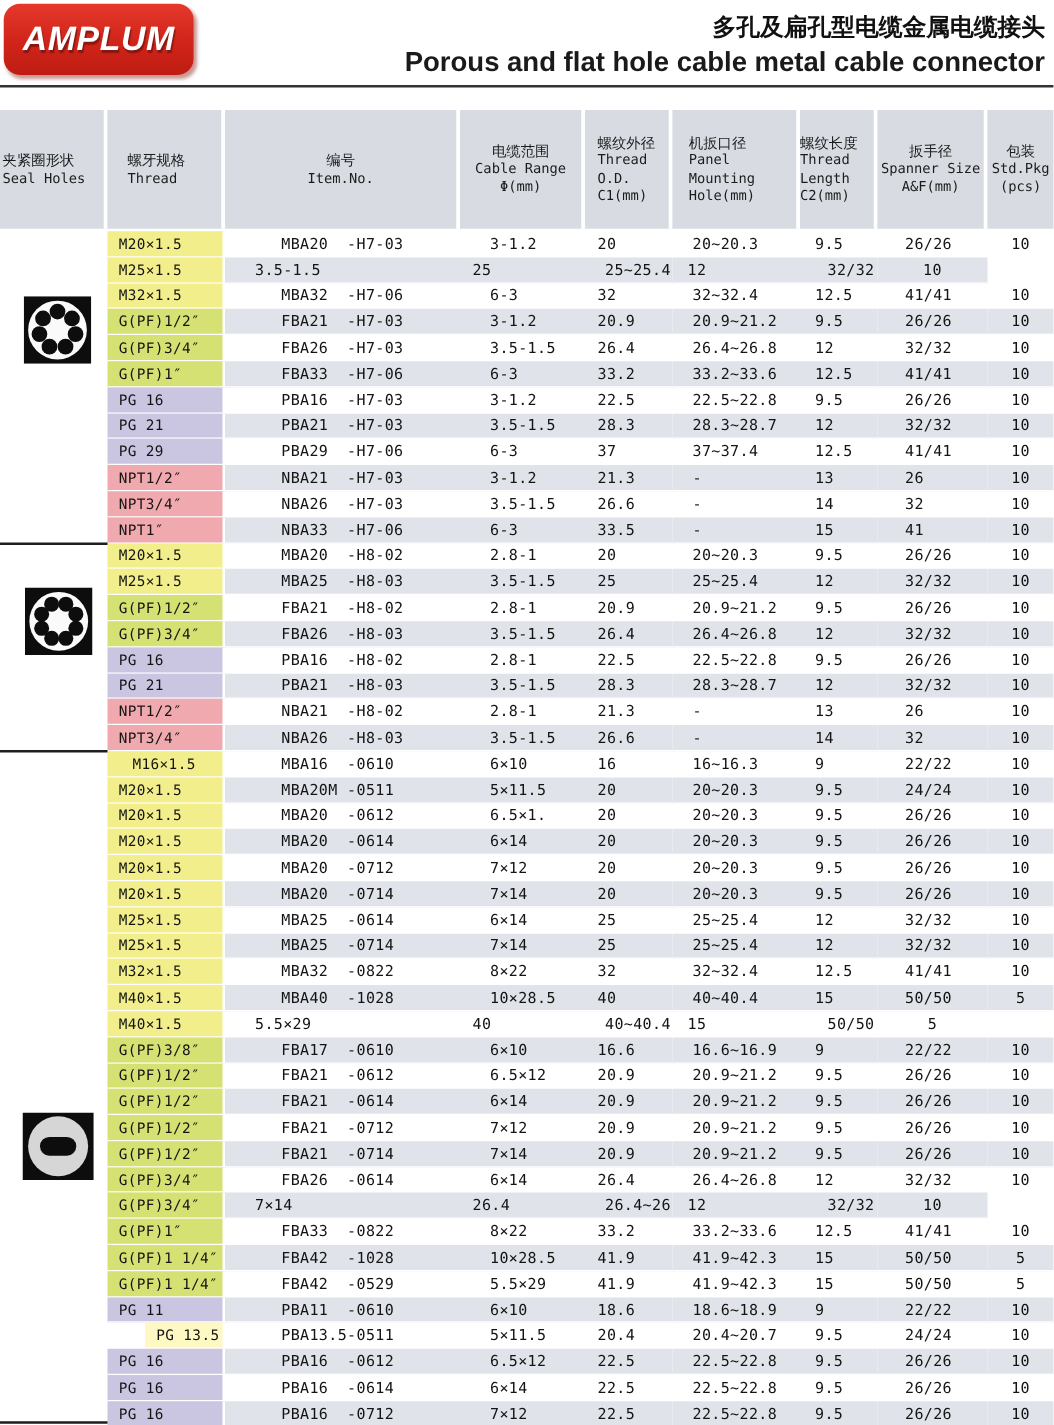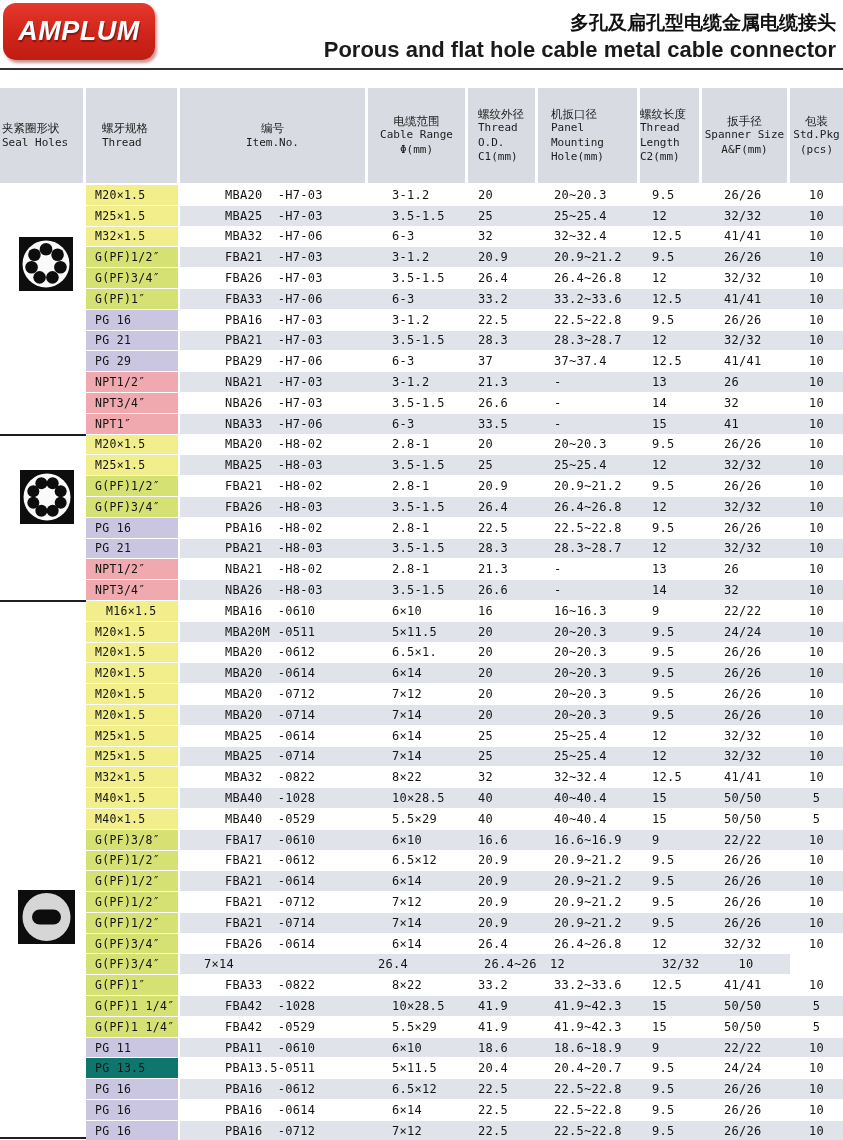--- a/index.html
+++ b/index.html
@@ -137,21 +137,20 @@
         <div class="td c-cable">3-1.2</div>
         <div class="td c-c1">20</div>
         <div class="td c-hole">20~20.3</div>
         <div class="td c-c2">9.5</div>
         <div class="td c-spanner">26/26</div>
         <div class="td c-pkg">10</div>
       </div>
       <div class="tr alt">
         <div class="td c-seal"></div>
         <div class="td c-thread" style="background: rgb(242, 238, 139);">M25×1.5</div>
-        <div class="td c-item">MBA25  -H7-03</div>
         <div class="td c-cable">3.5-1.5</div>
         <div class="td c-c1">25</div>
         <div class="td c-hole">25~25.4</div>
         <div class="td c-c2">12</div>
         <div class="td c-spanner">32/32</div>
         <div class="td c-pkg">10</div>
       </div>
       <div class="tr">
         <div class="td c-seal"></div>
         <div class="td c-thread" style="background: rgb(242, 238, 139);">M32×1.5</div>
@@ -456,21 +455,20 @@
         <div class="td c-cable">10×28.5</div>
         <div class="td c-c1">40</div>
         <div class="td c-hole">40~40.4</div>
         <div class="td c-c2">15</div>
         <div class="td c-spanner">50/50</div>
         <div class="td c-pkg">5</div>
       </div>
       <div class="tr">
         <div class="td c-seal"></div>
         <div class="td c-thread" style="background: rgb(242, 238, 139);">M40×1.5</div>
-        <div class="td c-item">MBA40  -0529</div>
         <div class="td c-cable">5.5×29</div>
         <div class="td c-c1">40</div>
         <div class="td c-hole">40~40.4</div>
         <div class="td c-c2">15</div>
         <div class="td c-spanner">50/50</div>
         <div class="td c-pkg">5</div>
       </div>
       <div class="tr alt">
         <div class="td c-seal"></div>
         <div class="td c-thread" style="background: rgb(214, 225, 115);">G(PF)3/8″</div>
@@ -586,21 +584,21 @@
         <div class="td c-item">PBA11  -0610</div>
         <div class="td c-cable">6×10</div>
         <div class="td c-c1">18.6</div>
         <div class="td c-hole">18.6~18.9</div>
         <div class="td c-c2">9</div>
         <div class="td c-spanner">22/22</div>
         <div class="td c-pkg">10</div>
       </div>
       <div class="tr">
         <div class="td c-seal"></div>
-        <div class="td c-thread" style="background: #0f766e;">PG 13.5</div>
+        <div class="td c-thread" style="background: #fef9c3; margin-left: 30px;">PG 13.5</div>
         <div class="td c-item">PBA13.5-0511</div>
         <div class="td c-cable">5×11.5</div>
         <div class="td c-c1">20.4</div>
         <div class="td c-hole">20.4~20.7</div>
         <div class="td c-c2">9.5</div>
         <div class="td c-spanner">24/24</div>
         <div class="td c-pkg">10</div>
       </div>
       <div class="tr alt">
         <div class="td c-seal"></div>

